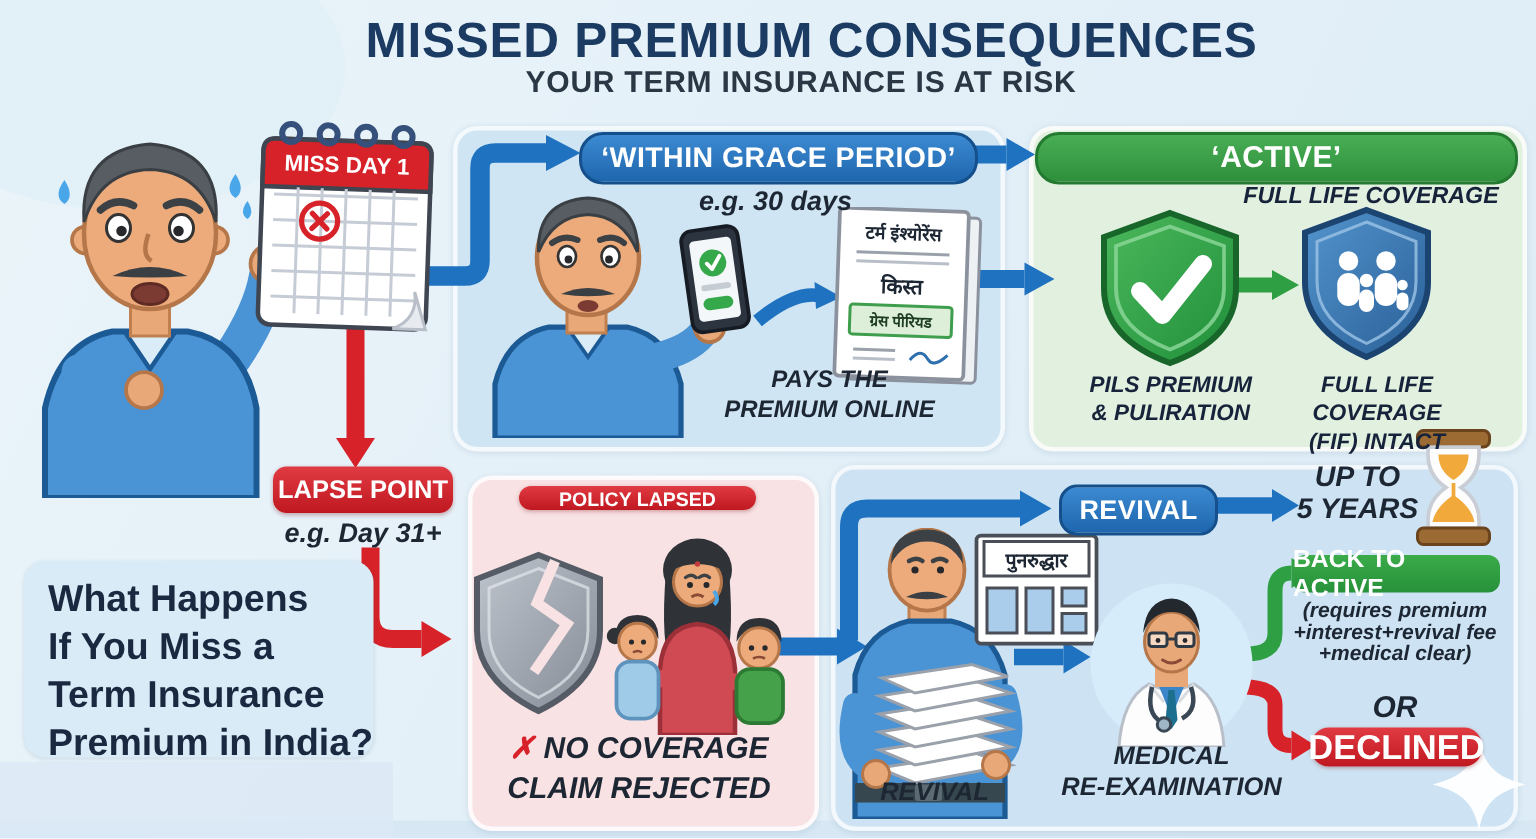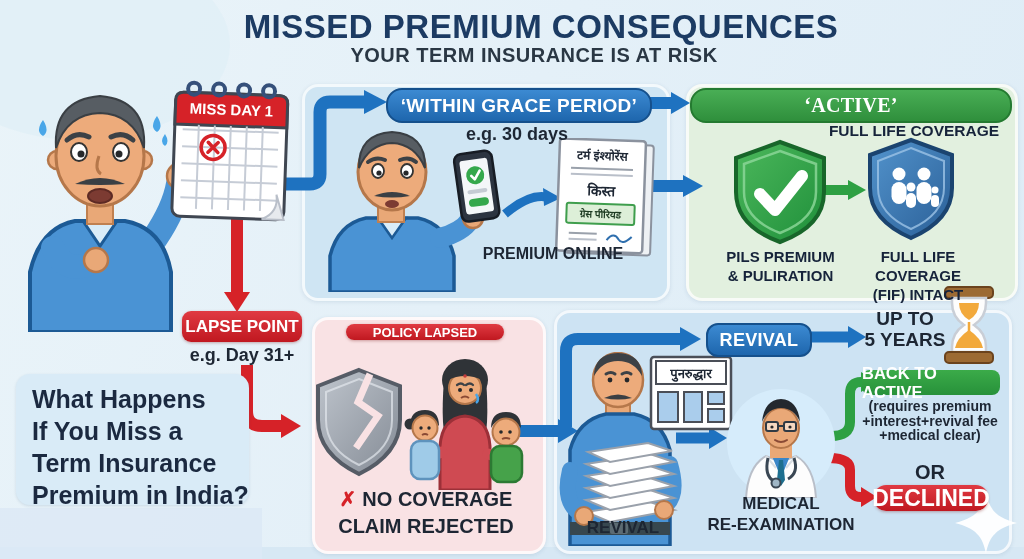--- a/index.html
+++ b/index.html
@@ -16,29 +16,29 @@
   
   .panel{border-radius:16px;box-shadow:0 1px 4px rgba(40,80,120,.12);}
   .p-grace{left:302px;top:84px;width:362px;height:211px;background:#cfe5f3;border:3px solid rgba(255,255,255,.75);}
   .p-active{left:686px;top:84px;width:326px;height:211px;background:#e2f0df;border:3px solid rgba(255,255,255,.75);}
   .p-lapsed{left:312px;top:317px;width:228px;height:231px;background:#f9e2e4;border:3px solid rgba(255,255,255,.8);}
   .p-revival{left:554px;top:310px;width:452px;height:238px;background:#cde3f3;border:3px solid rgba(255,255,255,.75);}
   
   .banner{display:flex;align-items:center;justify-content:center;color:#fff;font-weight:800;
           border-radius:16px;letter-spacing:.3px;}
   .b-blue{background:linear-gradient(180deg,#3c8ad2,#1e66ad);border:2px solid #15508c;}
-  .b-green{background:linear-gradient(180deg,#49ae55,#2f8f3c);border:2px solid #247a30;font-family:Liberation Serif, serif;}
+  .b-green{background:linear-gradient(180deg,#49ae55,#2f8f3c);border:2px solid #247a30;}
   .badge-red{display:flex;align-items:center;justify-content:center;color:#fff;font-weight:800;
              background:linear-gradient(180deg,#e03a42,#c01820);border-radius:9px;
              box-shadow:0 1px 3px rgba(120,20,20,.35);}
   .badge-green{display:flex;align-items:center;justify-content:center;color:#fff;font-weight:800;
              background:linear-gradient(180deg,#3bab49,#27913a);border-radius:8px;}
   
   .dark{color:#1d2633;}
-  .ctr{text-align:center;}
+  .ctr{text-align:center;font-style:italic;}
   svg text{font-family:"Liberation Sans","DejaVu Sans",sans-serif;}
   .qbox{left:16px;top:374px;width:233px;height:131px;background:#d9ebf7;border-radius:14px;
         box-shadow:0 1px 3px rgba(40,80,120,.15);}
   .qbox .ql{margin:0 0 0 16px;font-size:25px;line-height:32px;font-weight:800;color:#1b2940;}
   .lbl2{font-weight:800;color:#16233a;}
 </style>
 </head>
 <body>
 
 <div id="stage">
@@ -358,20 +358,21 @@
 
   <svg class="abs deco" style="left:955px;top:492px;" width="62" height="62" viewBox="0 0 62 62">
     <path d="M31,0 C34,18 42,26 62,31 C42,36 34,44 31,62 C28,44 20,36 0,31 C20,26 28,18 31,0 Z" fill="#ffffff" opacity=".95"></path>
   </svg>
 
   <div class="abs banner b-blue" style="left:386px;top:88px;width:262px;height:31px;font-size:19px;">
     <span>‘WITHIN GRACE PERIOD’</span>
   </div>
   <div class="abs ctr dark" style="left:437px;top:124px;width:160px;font-size:18px;font-weight:700;">e.g. 30 days</div>
   <div class="abs ctr dark" style="left:478px;top:244px;width:150px;font-size:16px;line-height:20px;font-weight:800;">
+    <div>PAYS THE</div>
     <div>PREMIUM ONLINE</div>
   </div>
 
   <div class="abs banner b-green" style="left:690px;top:88px;width:318px;height:31px;font-size:20px;">
     <span>‘ACTIVE’</span>
   </div>
   <div class="abs ctr lbl2" style="left:818px;top:122px;width:192px;font-size:15.5px;">FULL LIFE COVERAGE</div>
   <div class="abs ctr lbl2" style="left:708px;top:247px;width:145px;font-size:15px;line-height:19px;">
     <div>PILS PREMIUM</div>
     <div>&amp; PULIRATION</div>

